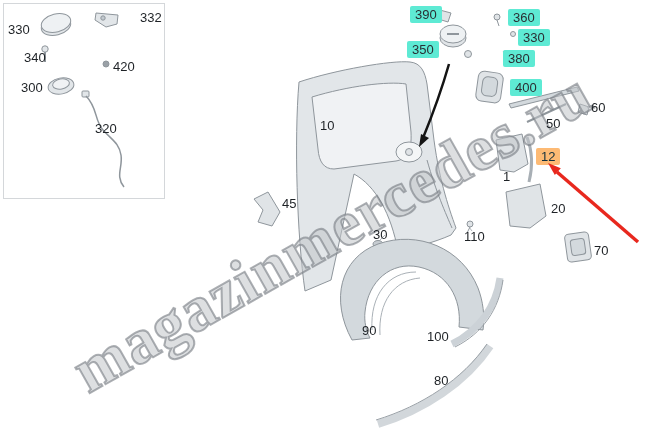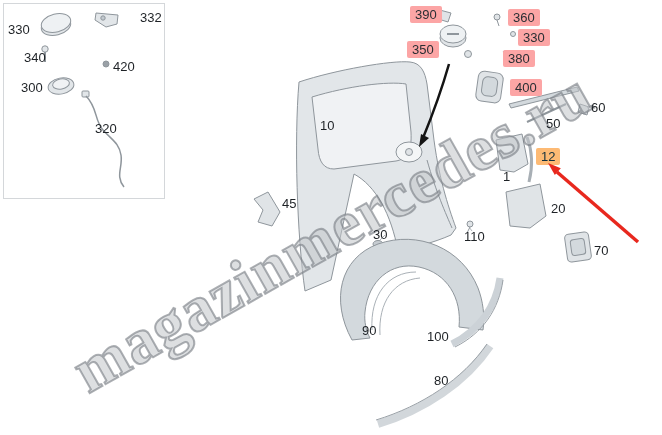--- a/index.html
+++ b/index.html
@@ -18,21 +18,21 @@
     text-align:center;font-family:"Liberation Serif",serif;font-weight:bold;
     font-size:64px;letter-spacing:1px;line-height:100px;
     color:rgba(193,197,201,0.55);
     -webkit-text-stroke:2px rgba(118,124,130,0.6);
     transform:rotate(-29.5deg);
     z-index:3;pointer-events:none;white-space:nowrap;
   }
   .lbl{
     position:absolute;font-size:13px;line-height:1;color:#1e2226;z-index:4;
   }
-  .badge{background:#fca5a5;padding:2px 5px;border-radius:2px;color:#2a2e33;}
+  .badge{background:#5eead4;padding:2px 5px;border-radius:2px;color:#2a2e33;}
   .hl{background:#fdba74;padding:2px 5px;border-radius:2px;color:#12303d;}
   #arrow-svg{z-index:5;pointer-events:none;}
 </style>
 </head>
 <body>
 
 <div class="stage">
 
   <svg id="diagram-svg" class="layer" width="662" height="435">
 

